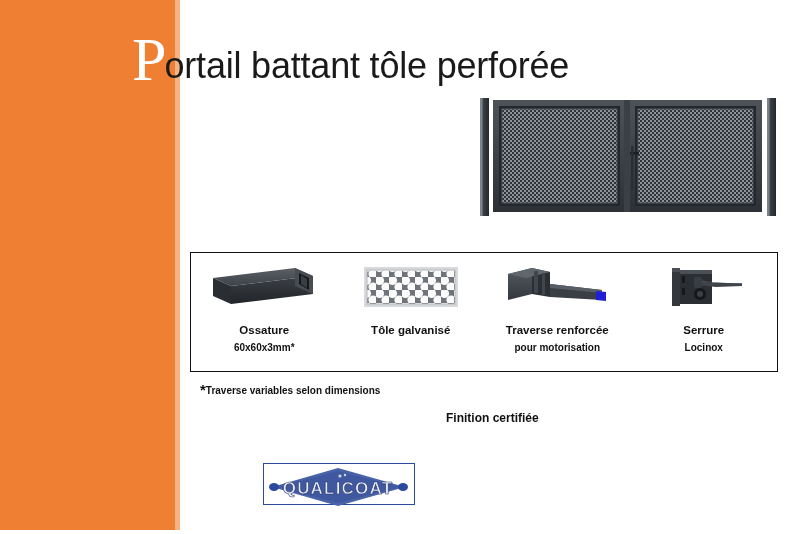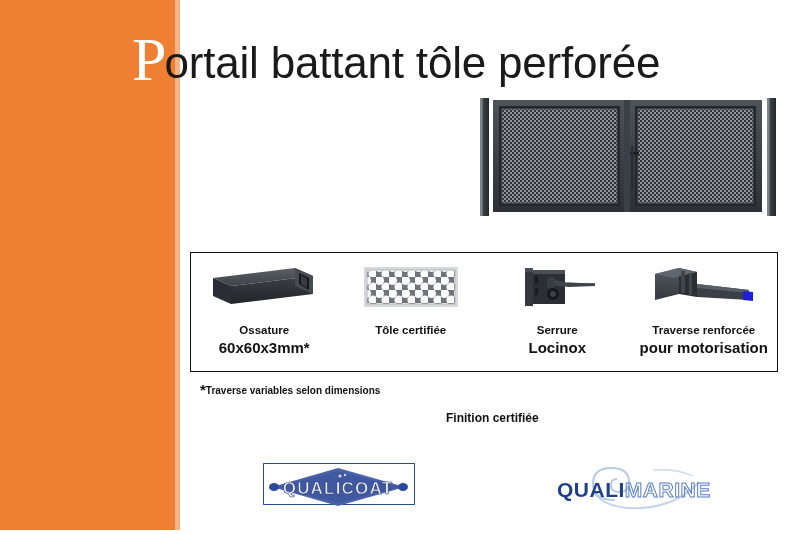--- a/index.html
+++ b/index.html
@@ -78,21 +78,21 @@
     color: #ffffff;
     font-size: 62px;
     line-height: 62px;
     font-family: "Liberation Serif", serif;
     font-weight: 400;
     position: relative;
     top: 2px;
   }
   #title-rest {
     color: #1a1a1a;
-    font-size: 44px;
+    font-size: 36px;
     line-height: 40px;
     font-family: "Liberation Sans", sans-serif;
     font-weight: 400;
     letter-spacing: -.2px;
     margin-left: -2px;
   }
 
   
   #gate {
     position: absolute;
@@ -123,21 +123,21 @@
   }
   .feature-l1 {
     font-size: 11.5px;
     color: #111111;
     font-weight: 700;
     line-height: 17px;
     text-align: center;
     white-space: nowrap;
   }
   .feature-l2 {
-    font-size: 15px;
+    font-size: 10px;
     color: #111111;
     font-weight: 700;
     line-height: 17px;
     text-align: center;
     white-space: nowrap;
   }
 
   
   #footnote {
     position: absolute;
@@ -332,45 +332,21 @@
               <rect width="13" height="13" fill="#6f747a"></rect>
               <circle cx="3.5" cy="3.5" r="4.6" fill="#fbfbfb"></circle>
               <circle cx="10" cy="10" r="4.6" fill="#fbfbfb"></circle>
             </pattern>
           </defs>
           <rect x="1" y="3" width="94" height="40" fill="#d7d9db"></rect>
           <rect x="4" y="6" width="88" height="34" fill="url(#holes)"></rect>
           <rect x="4" y="6" width="88" height="34" fill="none" stroke="#b6b9bc" stroke-width="1"></rect>
         </svg>
       </div>
-      <div class="feature-l1">Tôle certifiée</div>
-    </div>
-
-    <div class="feature">
-      <div class="feature-img">
-        <svg width="96" height="46" viewBox="0 0 96 46" aria-hidden="true">
-
-          <rect x="16" y="4" width="8" height="38" fill="#34383d"></rect>
-          <rect x="16" y="4" width="8" height="4" fill="#4a4f55"></rect>
-
-          <rect x="24" y="6" width="32" height="34" fill="#2b2f34"></rect>
-          <rect x="24" y="6" width="32" height="4" fill="#4b5056"></rect>
-          <rect x="26" y="12" width="3" height="7" fill="#17191c"></rect>
-          <rect x="26" y="24" width="3" height="7" fill="#17191c"></rect>
-
-          <circle cx="44" cy="30" r="6" fill="#16181b"></circle>
-          <circle cx="44" cy="30" r="3" fill="#3c4147"></circle>
-
-          <path d="M42 16 L60 19 L86 19 L86 22 L60 23 L42 21 Z" fill="#3f444a"></path>
-          <path d="M42 16 L60 19 L86 19 L86 20 L42 17 Z" fill="#636971"></path>
-          <rect x="38" y="13" width="8" height="11" rx="2" fill="#383d43"></rect>
-        </svg>
-      </div>
-      <div class="feature-l1">Serrure</div>
-      <div class="feature-l2">Locinox</div>
+      <div class="feature-l1">Tôle galvanisé</div>
     </div>
 
     <div class="feature">
       <div class="feature-img">
         <svg width="118" height="46" viewBox="0 0 118 46" aria-hidden="true">
           <defs>
             <linearGradient id="boxg" x1="0" y1="0" x2="0" y2="1">
               <stop offset="0%" stop-color="#545a61"></stop>
               <stop offset="100%" stop-color="#33383e"></stop>
             </linearGradient>
@@ -383,20 +359,44 @@
           <rect x="44" y="9" width="3" height="22" fill="#41464c"></rect>
 
           <path d="M52 20 L104 26 L104 36 L52 33 Z" fill="#3a3f45"></path>
           <path d="M52 20 L104 26 L104 29 L52 24 Z" fill="#585e65"></path>
 
           <path d="M98 27 L108 28 L108 37 L98 36 Z" fill="#1f1fd8"></path>
         </svg>
       </div>
       <div class="feature-l1">Traverse renforcée</div>
       <div class="feature-l2">pour motorisation</div>
+    </div>
+
+    <div class="feature">
+      <div class="feature-img">
+        <svg width="96" height="46" viewBox="0 0 96 46" aria-hidden="true">
+
+          <rect x="16" y="4" width="8" height="38" fill="#34383d"></rect>
+          <rect x="16" y="4" width="8" height="4" fill="#4a4f55"></rect>
+
+          <rect x="24" y="6" width="32" height="34" fill="#2b2f34"></rect>
+          <rect x="24" y="6" width="32" height="4" fill="#4b5056"></rect>
+          <rect x="26" y="12" width="3" height="7" fill="#17191c"></rect>
+          <rect x="26" y="24" width="3" height="7" fill="#17191c"></rect>
+
+          <circle cx="44" cy="30" r="6" fill="#16181b"></circle>
+          <circle cx="44" cy="30" r="3" fill="#3c4147"></circle>
+
+          <path d="M42 16 L60 19 L86 19 L86 22 L60 23 L42 21 Z" fill="#3f444a"></path>
+          <path d="M42 16 L60 19 L86 19 L86 20 L42 17 Z" fill="#636971"></path>
+          <rect x="38" y="13" width="8" height="11" rx="2" fill="#383d43"></rect>
+        </svg>
+      </div>
+      <div class="feature-l1">Serrure</div>
+      <div class="feature-l2">Locinox</div>
     </div>
 
   </div>
 
   <div id="footnote">
     <span id="footnote-star">*</span><span>Traverse variables selon dimensions</span>
   </div>
 
   <div id="finition">Finition certifiée</div>
 
@@ -406,25 +406,14 @@
       <polygon points="74,7 136,23 74,39 13,23" fill="#3f58a0"></polygon>
       <ellipse cx="10" cy="23" rx="5" ry="4" fill="#2b4a9b"></ellipse>
       <ellipse cx="139" cy="23" rx="5" ry="4" fill="#2b4a9b"></ellipse>
       <text x="74" y="30" font-family="Liberation Sans, sans-serif" font-size="17" font-weight="700" fill="#e8ecf6" text-anchor="middle" letter-spacing="1.2">QUALICOAT</text>
       <text x="74" y="30" font-family="Liberation Sans, sans-serif" font-size="17" font-weight="700" fill="none" stroke="#24356d" stroke-width="0.6" text-anchor="middle" letter-spacing="1.2">QUALICOAT</text>
       <circle cx="76" cy="12" r="1.6" fill="#cfd8ee"></circle>
       <circle cx="81" cy="11" r="1.2" fill="#cfd8ee"></circle>
     </svg>
   </div>
 
-  <div id="logo-qualimarine">
-    <svg width="152" height="52" viewBox="0 0 152 52" aria-hidden="true">
-
-      <path d="M58 38 Q36 38 36 22 Q36 6 54 6 Q72 6 72 20 Q72 30 62 30 Q54 30 54 23 Q54 17 60 17" fill="none" stroke="#b9cbe4" stroke-width="2"></path>
-      <path d="M36 30 Q50 48 84 46 Q120 44 142 20" fill="none" stroke="#c3d3e8" stroke-width="2"></path>
-      <path d="M96 8 Q118 6 136 14" fill="none" stroke="#d2def0" stroke-width="1.6"></path>
-    </svg>
-    <div class="qm-text">
-      <span class="qm-solid">QUALI</span><span class="qm-outline">MARINE</span>
-    </div>
-  </div>
 
 </div>
 
 </body></html>

